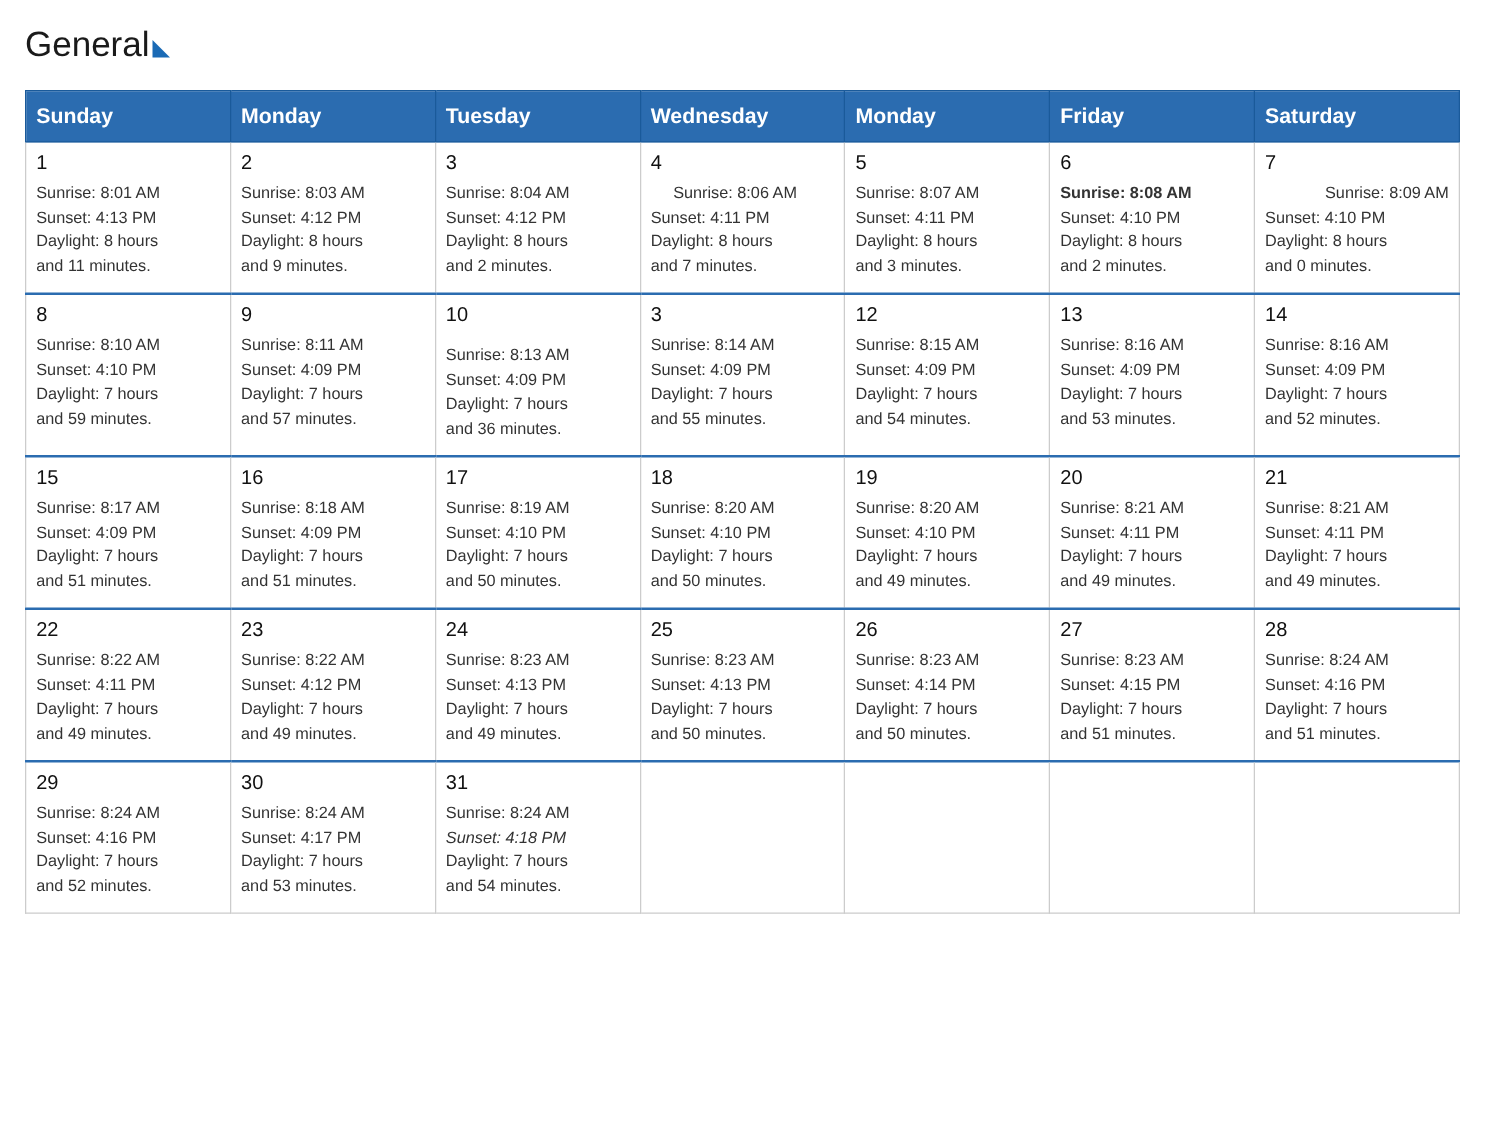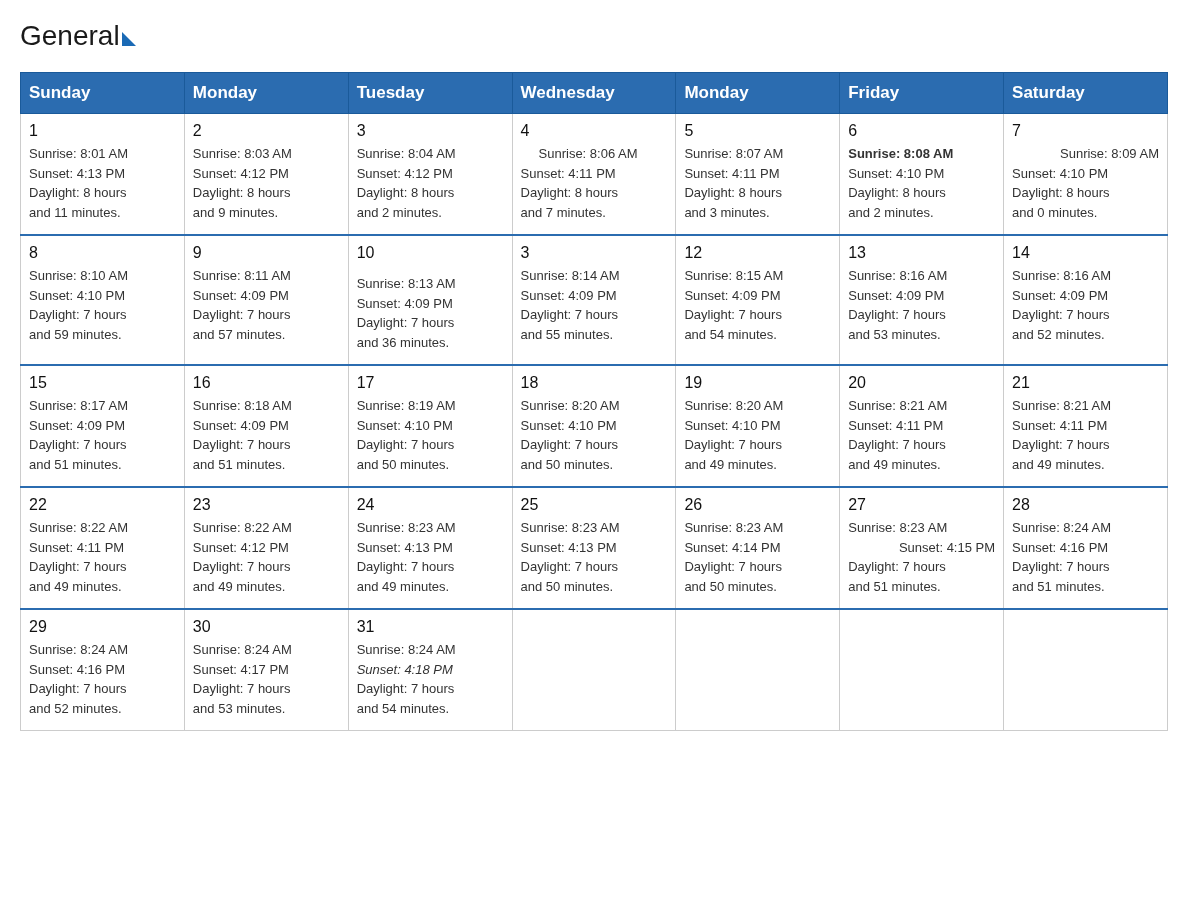--- a/index.html
+++ b/index.html
@@ -369,21 +369,21 @@
             <span style="display: block;">Sunrise: 8:23 AM</span>
             <span style="display: block;">Sunset: 4:14 PM</span>
             <span style="display: block;">Daylight: 7 hours</span>
             <span style="display: block;">and 50 minutes.</span>
           </div>
         </td>
         <td>
           <span class="day-number">27</span>
           <div class="day-info">
             <span style="display: block;">Sunrise: 8:23 AM</span>
-            <span style="display: block; text-align: right;">Sunset: 4:15 PM</span>
+            <span style="display: block;">Sunset: 4:15 PM</span>
             <span style="display: block;">Daylight: 7 hours</span>
             <span style="display: block;">and 51 minutes.</span>
           </div>
         </td>
         <td>
           <span class="day-number">28</span>
           <div class="day-info">
             <span style="display: block;">Sunrise: 8:24 AM</span>
             <span style="display: block;">Sunset: 4:16 PM</span>
             <span style="display: block;">Daylight: 7 hours</span>

